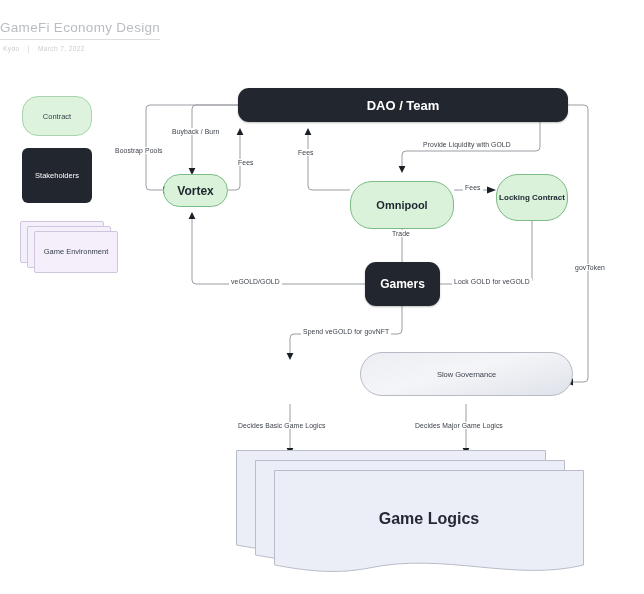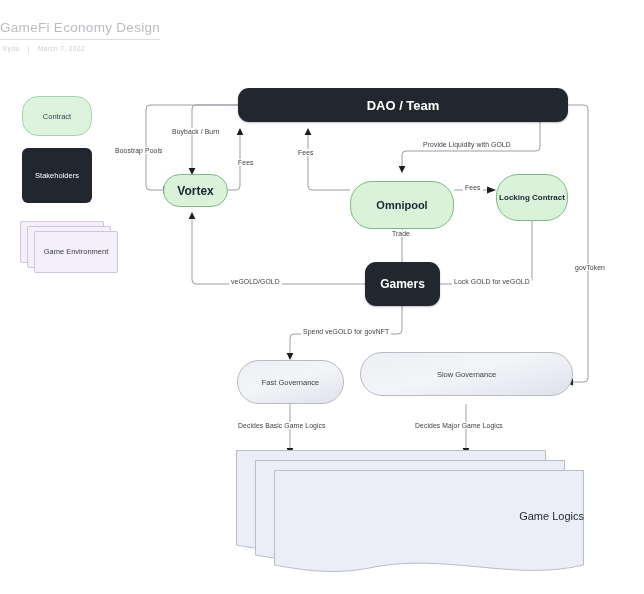--- a/index.html
+++ b/index.html
@@ -66,22 +66,22 @@
   .lg-doc .pg-txt{
     position:absolute;left:0;top:0;width:100%;height:100%;
     display:flex;align-items:center;justify-content:center;
     text-align:center;line-height:1.25;
   }
 
   
   .gl-wrap{position:absolute;}
   .gl-pg{position:absolute;}
   .gl-label{
-    position:absolute;width:100%;text-align:right;
-    font-size:11px;font-weight:normal;color:#232a33;
+    position:absolute;width:100%;text-align:center;
+    font-size:16px;font-weight:bold;color:#232a33;
   }
 </style>
 </head>
 <body>
 
 <div id="canvas">
 
   <div class="hdr">
     <div class="hdr-title">GameFi Economy Design</div>
     <div class="hdr-sub">
@@ -163,21 +163,20 @@
   <div class="node n-dark" style="left:238px;top:88px;width:330px;height:34px;font-size:13px;">DAO / Team</div>
 
   <div class="node n-green" style="left:163px;top:174px;width:65px;height:33px;font-size:12px;">Vortex</div>
 
   <div class="node n-green" style="left:350px;top:181px;width:104px;height:48px;font-size:11px;">Omnipool</div>
 
   <div class="node n-green" style="left:496px;top:174px;width:72px;height:47px;font-size:8px;">Locking Contract</div>
 
   <div class="node n-dark" style="left:365px;top:262px;width:75px;height:44px;font-size:12px;">Gamers</div>
 
-  <div class="node n-gov" style="left:237px;top:360px;width:107px;height:44px;border-radius:22px;font-size:7.5px;">Fast Governance</div>
 
   <div class="node n-gov" style="left:360px;top:352px;width:213px;height:44px;border-radius:26px;font-size:7.5px;">Slow Governance</div>
 
   <div class="gl-wrap" style="left:236px;top:450px;width:348px;height:130px;">
     <svg class="gl-pg" style="left:0;top:0;" width="310" height="110" viewBox="0 0 310 110">
       <path d="M0.5 0.5 H309.5 V95 C240 112 170 82 95 98 C60 105 28 100 0.5 95 Z" fill="#eceef7" stroke="#b9bdc9" stroke-width="1"></path>
     </svg>
     <svg class="gl-pg" style="left:19px;top:10px;" width="310" height="110" viewBox="0 0 310 110">
       <path d="M0.5 0.5 H309.5 V95 C240 112 170 82 95 98 C60 105 28 100 0.5 95 Z" fill="#eceef7" stroke="#b9bdc9" stroke-width="1"></path>
     </svg>

